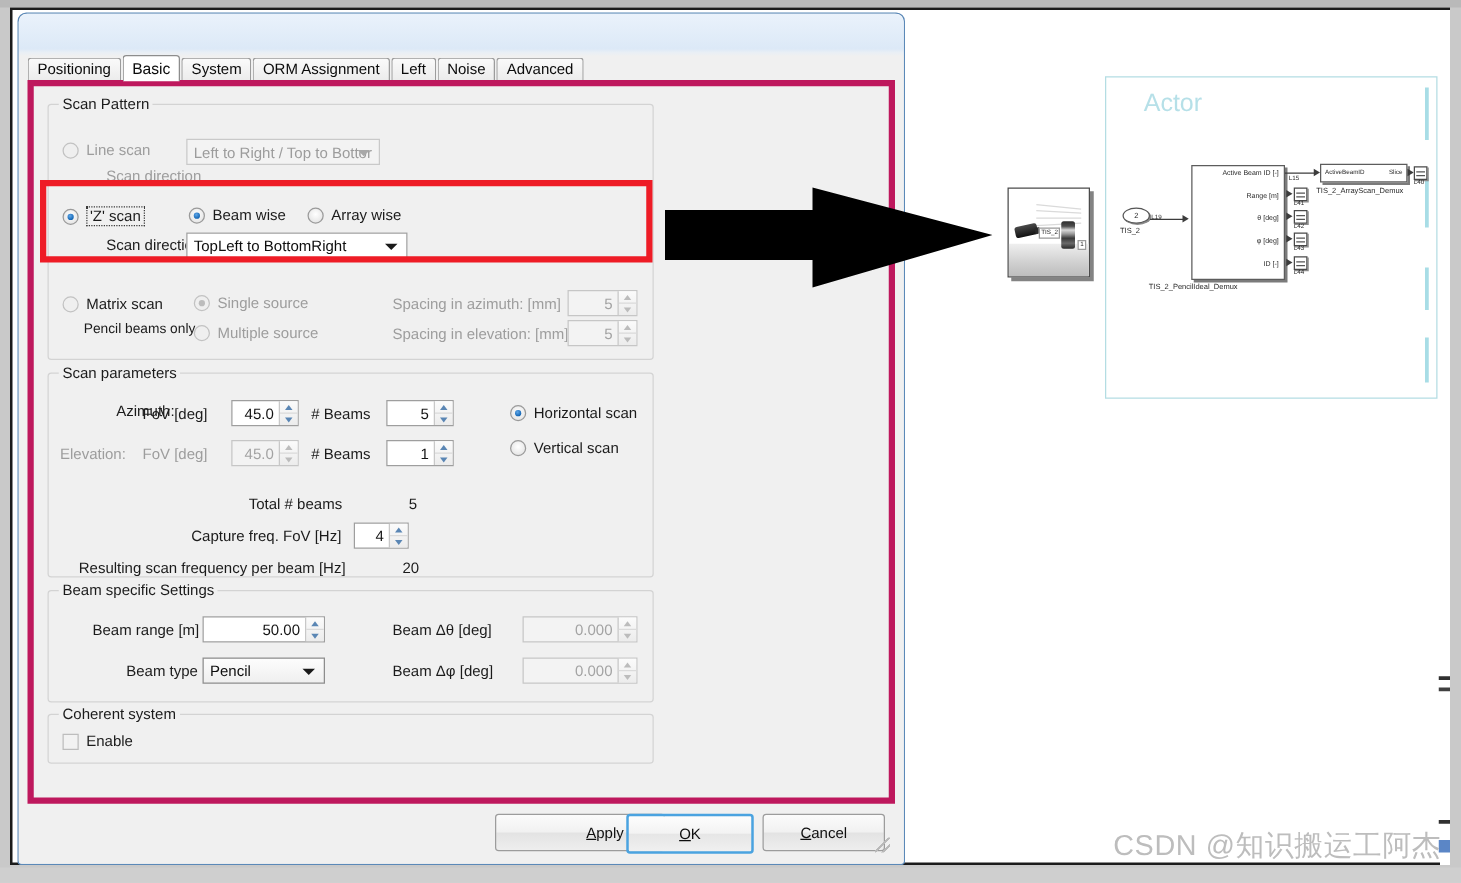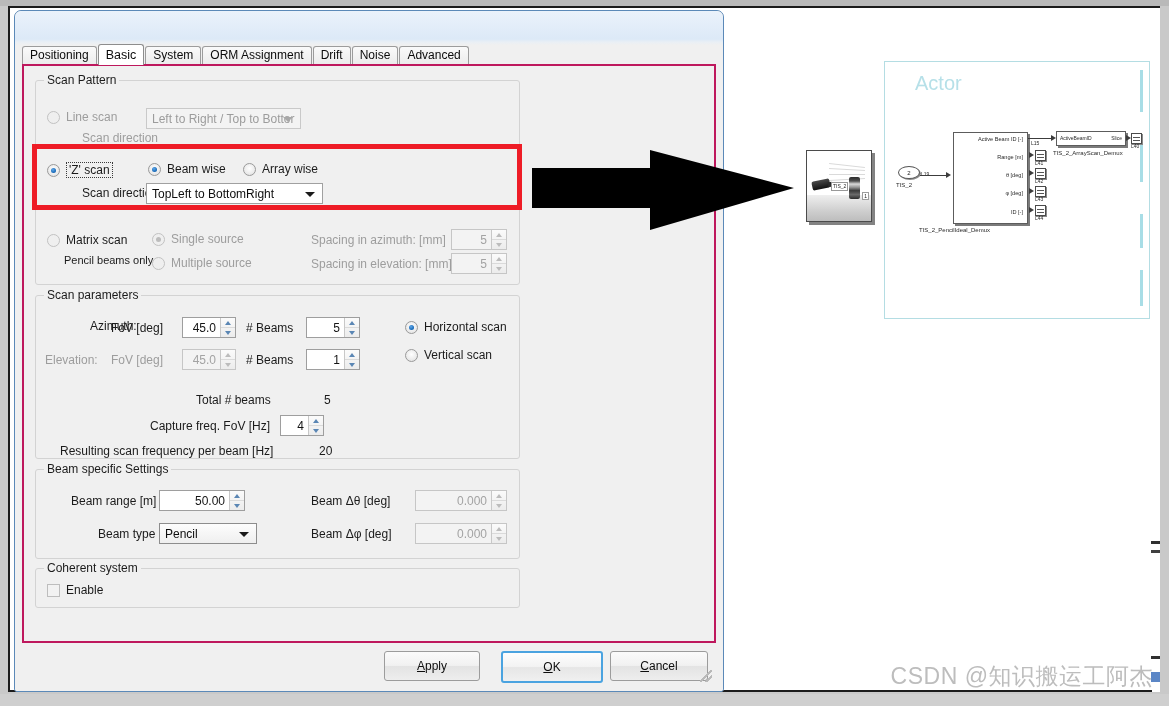--- a/index.html
+++ b/index.html
@@ -131,21 +131,21 @@
     height: 21px; line-height: 20px;
     background: #ffffff;
     border-color: #8d8d8d;
     font-size: 12.5px;
     position: relative; z-index: 3;
     margin-bottom: -1px;
   }
   .tabpanel {
     position: absolute; left: 7px; top: 53px; right: 7px; bottom: 48px;
     background: #f0f0f0;
-    border: 2px solid #be185d;
+    border: 5px solid #be185d;
     box-sizing: border-box;
   }
   
   .group {
     position: absolute;
     border: 1px solid #d3d3d3;
     border-radius: 3px;
     box-sizing: border-box;
   }
   .group > .legend {
@@ -466,21 +466,21 @@
 
   <div class="dialog">
     <div class="dlg-frame-outer"></div>
 
 
     <div class="tabstrip">
       <div class="tab">Positioning</div>
       <div class="tab active">Basic</div>
       <div class="tab">System</div>
       <div class="tab">ORM Assignment</div>
-      <div class="tab">Drift</div>
+      <div class="tab">Left</div>
       <div class="tab">Noise</div>
       <div class="tab">Advanced</div>
     </div>
 
     <div class="tabpanel">
 
       <div class="group" style="left:11px; top:14px; width:485px; height:205px;">
         <div class="legend">Scan Pattern</div>
 
         <div class="ctrl-row" style="position:absolute; left:11px; top:29px;">
@@ -603,21 +603,21 @@
         </div>
 
         <div class="lbl" style="position:absolute; left:24px; top:148px;">Resulting scan frequency per beam [Hz]</div>
         <div class="lbl" style="position:absolute; left:283px; top:148px;">20</div>
       </div>
 
       <div class="group" style="left:11px; top:403px; width:485px; height:90px;">
         <div class="legend">Beam specific Settings</div>
 
         <div class="lbl" style="position:absolute; left:35px; top:24px;">Beam range [m]</div>
-        <div class="spin" style="position:absolute; left:123px; top:20px; width:86px;">
+        <div class="spin" style="position:absolute; left:123px; top:20px; width:98px;">
           <span class="val">50.00</span>
           <span class="btns">
               <i></i>
               <i></i>
             </span>
         </div>
 
         <div class="lbl" style="position:absolute; left:62px; top:57px;">Beam type</div>
         <div class="combo raised" style="position:absolute; left:123px; top:53px; width:98px;">
           <span>Pencil</span>
@@ -648,21 +648,21 @@
         <div class="ctrl-row" style="position:absolute; left:11px; top:14px;">
           <span class="checkbox"></span>
           <span class="lbl">Enable</span>
         </div>
       </div>
     </div>
 
     <div class="red-box" style="left:17px; top:133px; width:490px; height:66px;"></div>
 
     <div class="btnbar">
-      <div class="dlgbtn" style="left:362px; width:94px;">
+      <div class="dlgbtn" style="left:374px; width:94px;padding-left:40px;">
         <span><span class="u">A</span><span>pply</span></span>
       </div>
       <div class="dlgbtn default" style="left:479px; width:98px;">
         <span><span class="u">O</span><span>K</span></span>
       </div>
       <div class="dlgbtn" style="left:588px; width:96px;">
         <span><span class="u">C</span><span>ancel</span></span>
       </div>
       <div class="resize-grip"></div>
     </div>

